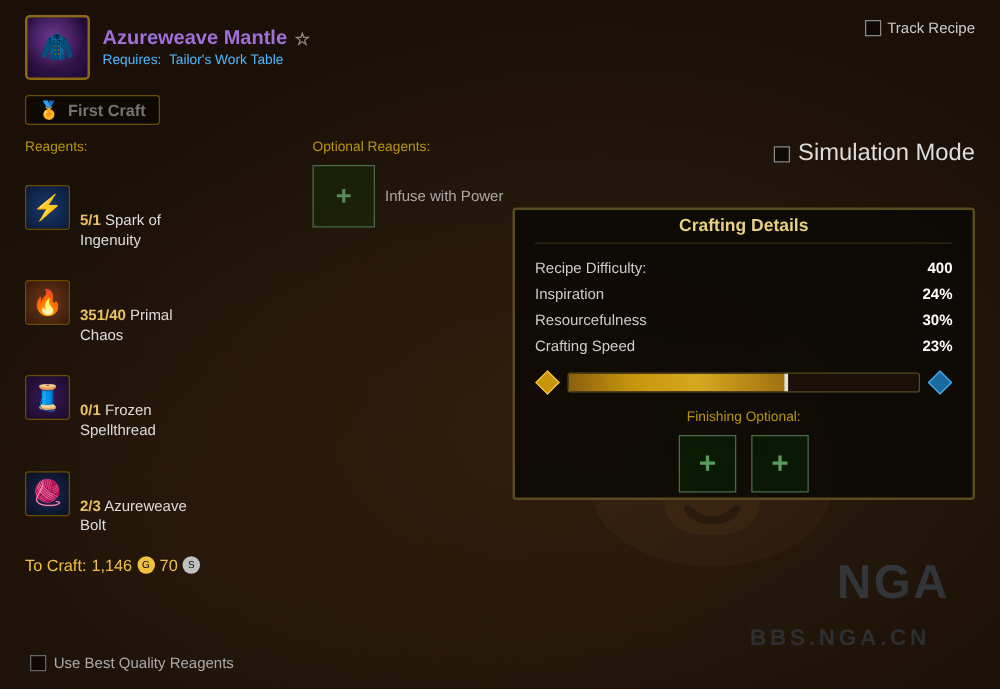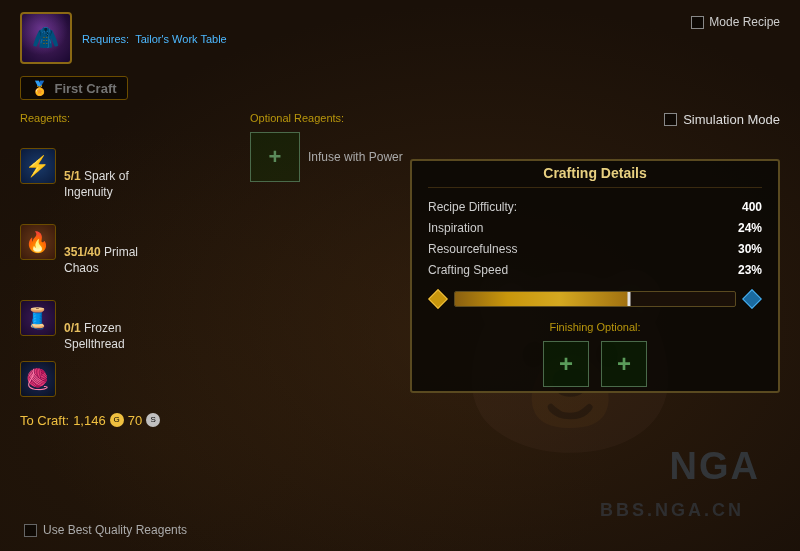--- a/index.html
+++ b/index.html
@@ -308,21 +308,21 @@
     .simulation-checkbox {
       width: 13px;
       height: 13px;
       border: 1px solid #888;
       background: rgba(0,0,0,0.5);
       display: inline-block;
     }
 
     .simulation-label {
       color: #ddd;
-      font-size: 13px;
+      font-size: 19px;
     }
 
     .crafting-details-panel {
       background: rgba(10,8,5,0.85);
       border: 2px solid #5a4a20;
       border-radius: 3px;
       padding: 4px 16px;
       min-width: 240px;
       margin-top: 32px;
     }
@@ -489,29 +489,33 @@
 <div class="bear-bg">🐻</div>
 
 <div class="watermark">NGA</div>
 <div class="watermark-sub">BBS.NGA.CN</div>
 
 <div class="main-panel">
 
   
   <div class="track-recipe">
     <div class="checkbox-small"></div>
-    <span>Mode Recipe</span>
+    <span>Track Recipe</span>
   </div>
 
   
   <div class="header">
     <div class="item-icon">
       <span style="position:relative;z-index:1;font-size:22px;">🧥</span>
     </div>
     <div class="item-title-area">
+      <div class="item-name">
+        <span>Azureweave Mantle</span>
+        <span class="star-icon">☆</span>
+      </div>
       <div class="item-requires">
         <span>Requires:</span>
         <span style="color:#4db8ff;margin-left:3px;">Tailor's Work Table</span>
       </div>
     </div>
   </div>
 
   
   <div class="first-craft-badge">
     <span class="first-craft-icon">🏅</span>
@@ -548,20 +552,23 @@
             <span style="font-size:20px;position:relative;z-index:1;">🧵</span>
           </div>
           <div class="reagent-text">
             <strong style="color:#e8c060;">0/1</strong> Frozen<br>Spellthread
           </div>
         </div>
 
         <div class="reagent-item">
           <div class="reagent-icon blue-bolt">
             <span style="font-size:20px;position:relative;z-index:1;">🧶</span>
+          </div>
+          <div class="reagent-text">
+            <strong style="color:#e8c060;">2/3</strong> Azureweave<br>Bolt
           </div>
         </div>
 
       </div>
 
       <div class="to-craft">
         <span>To Craft:</span>
         <span>1,146</span>
         <span class="gold-icon">G</span>
         <span>70</span>

